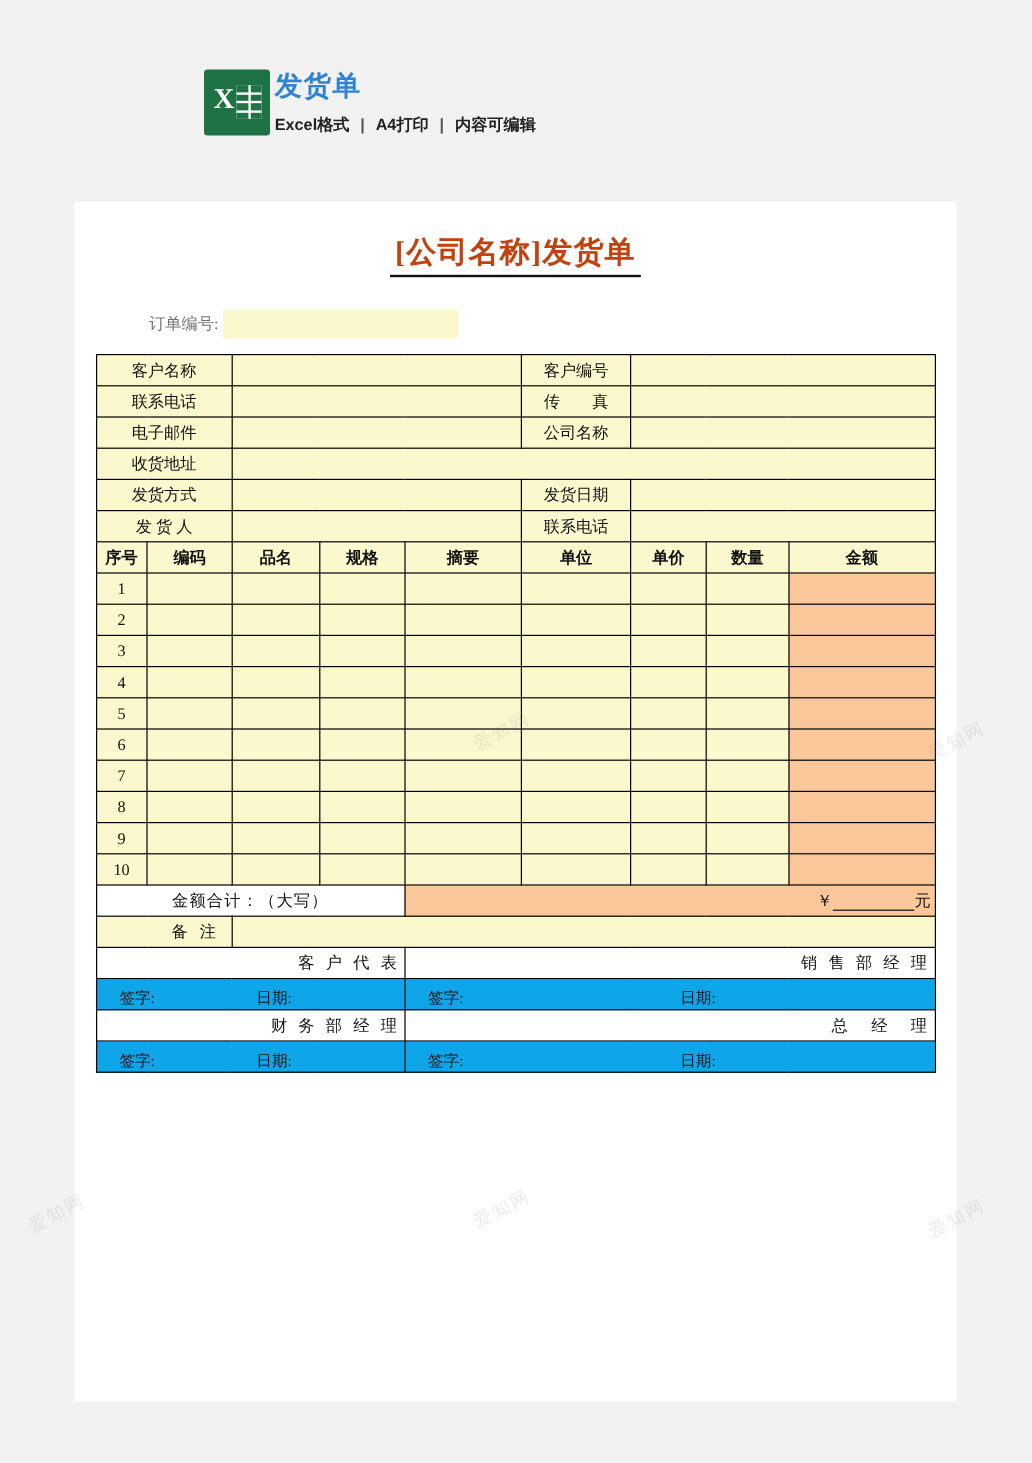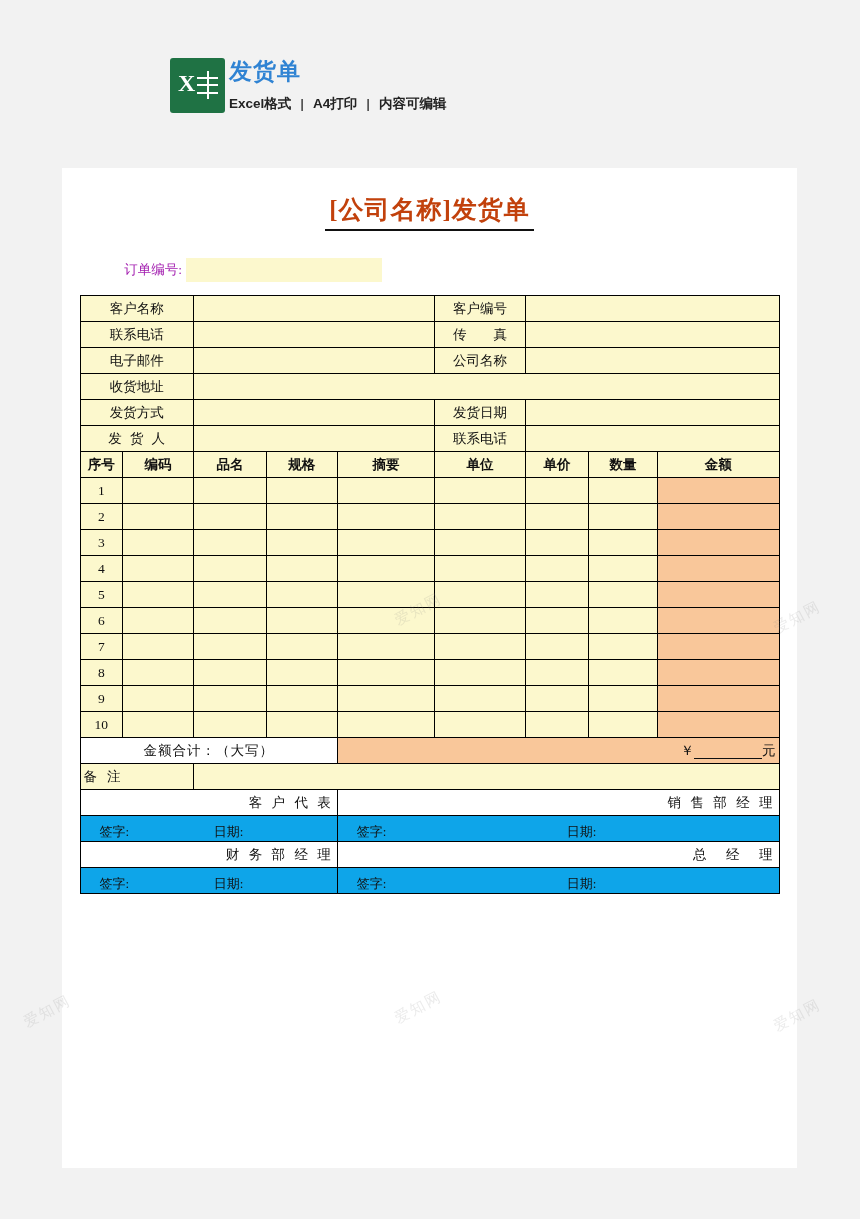--- a/index.html
+++ b/index.html
@@ -89,21 +89,21 @@
   .order-row {
     display: flex;
     align-items: center;
     margin-top: 27px;
     padding-left: 42px;
     height: 24px;
   }
   .order-label {
     font-family: "Liberation Serif", serif;
     font-size: 13.5px;
-    color: #a21caf;
+    color: #737373;
     width: 82px;
     text-align: right;
     padding-right: 4px;
   }
   .order-box {
     width: 196px; height: 24px;
     background: #fcf8cd;
   }
 
   table.main {
@@ -117,21 +117,20 @@
   table.main td {
     border: 1px solid #000;
     height: 26px;
     font-size: 13.5px;
     padding: 0 3px;
   }
   .lbl {
     text-align: center;
     background: #fcf8cd;
     white-space: nowrap;
-    font-family: Liberation Mono, monospace;
   }
   .fill { background: #fcf8cd; }
   .outer-top td { border-top: 2px solid #000; }
 
   .hdr td {
     text-align: center;
     font-weight: bold;
     background: #fcf8cd;
     height: 33px;
     font-size: 14.5px;
@@ -148,21 +147,21 @@
     letter-spacing: 1px;
   }
   .total-amt {
     background: #f9c79a;
     text-align: right;
     font-size: 15px;
     padding-right: 10px;
   }
   .total-amt u { text-decoration: none; border-bottom: 1px solid #111; padding: 0 34px; }
 
-  .remark-lbl { text-align:left; background:#fcf8cd; letter-spacing: 10px; padding-left: 10px;}
+  .remark-lbl { text-align:right; background:#fcf8cd; letter-spacing: 10px; padding-left: 10px;}
   .remark-box { background:#fcf8cd; height: 68px; }
 
   .sign-hdr td {
     text-align: right;
     background: #ffffff;
     font-size: 15px;
     height: 32px;
     letter-spacing: 3px;
   }
   .sign-body td {

